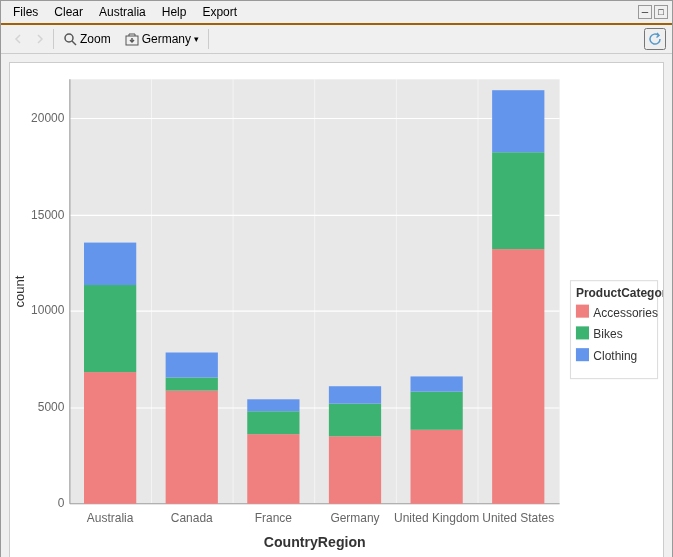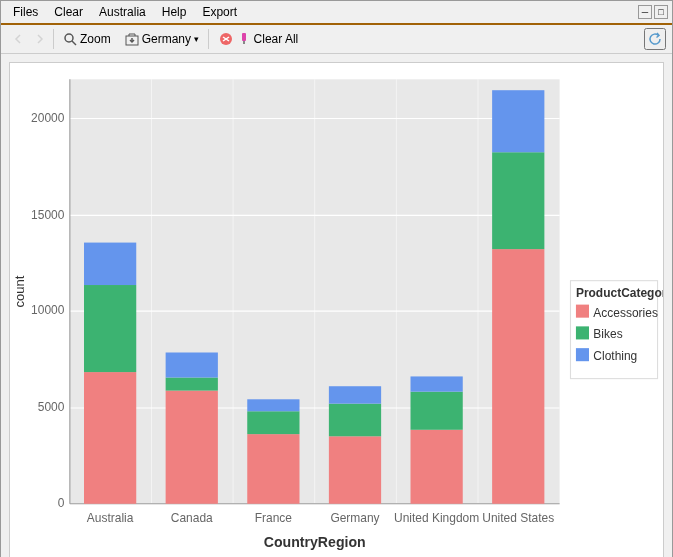--- a/index.html
+++ b/index.html
@@ -72,32 +72,20 @@
         <path d="M4 4V2h6v2" stroke="#555" stroke-width="1" fill="none"></path>
         <line x1="7" y1="6" x2="7" y2="10" stroke="#555" stroke-width="1.5"></line>
         <path d="M5 8l2 2 2-2" stroke="#555" stroke-width="1.5" fill="none"></path>
       </svg>
       <span>Germany</span>
       <span style="font-size:9px;">▾</span>
     </button>
 
     <div class="toolbar-sep"></div>
 
-    <button class="toolbar-btn">
-      <svg width="16" height="14" viewBox="0 0 16 14">
-        <circle cx="8" cy="7" r="6" fill="#e44" opacity="0.8"></circle>
-        <line x1="5" y1="5" x2="11" y2="9" stroke="white" stroke-width="1.5"></line>
-        <line x1="11" y1="5" x2="5" y2="9" stroke="white" stroke-width="1.5"></line>
-      </svg>
-      <svg width="14" height="14" viewBox="0 0 14 14">
-        <rect x="5" y="1" width="4" height="8" fill="#d4a" rx="1"></rect>
-        <rect x="6" y="9" width="2" height="3" fill="#888"></rect>
-      </svg>
-      <span>Clear All</span>
-    </button>
 
     <button class="refresh-btn" style="margin-left:auto;">
       <svg width="16" height="16" viewBox="0 0 16 16">
         <path d="M13 8a5 5 0 1 1-1.5-3.5" stroke="#5599cc" stroke-width="1.5" fill="none"></path>
         <path d="M10 2l2 2.5-2.5 2" stroke="#5599cc" stroke-width="1.5" fill="none"></path>
       </svg>
     </button>
   </div>
 
   <div class="plot-area">

